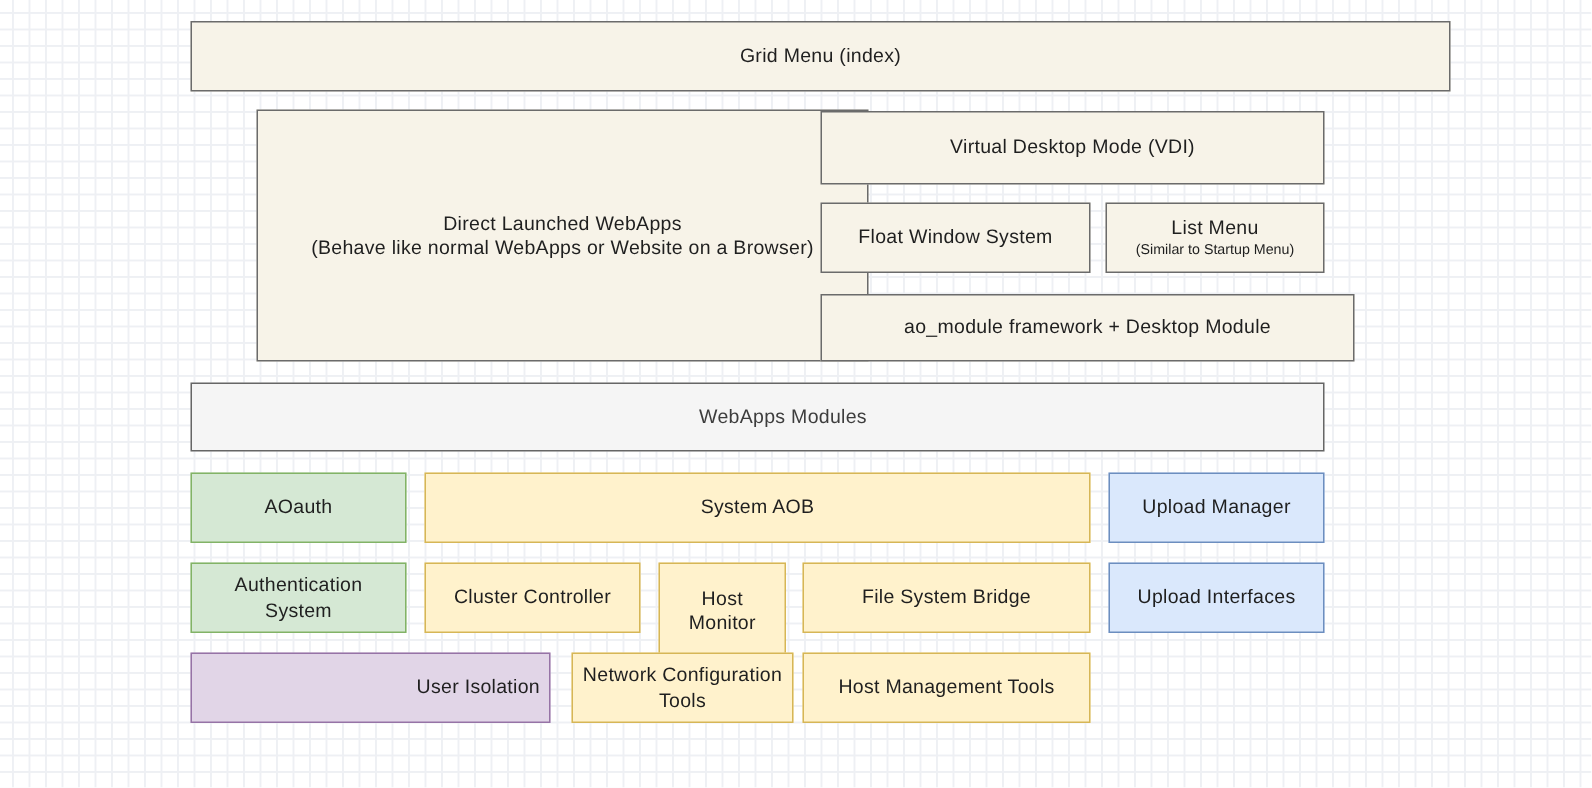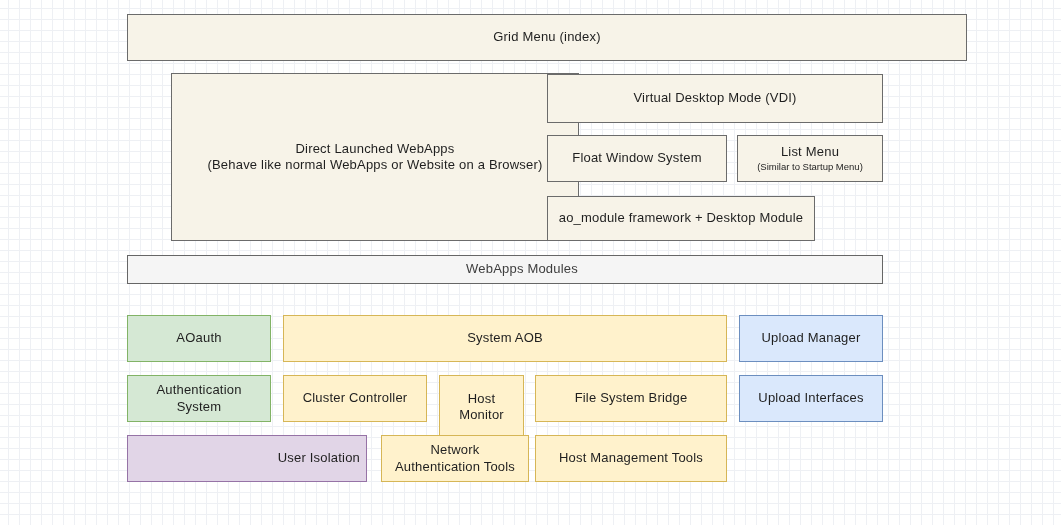--- a/index.html
+++ b/index.html
@@ -42,22 +42,22 @@
     .yellow { background: #fff2cc; border-color: #d6b656; }
     .blue   { background: #dae8fc; border-color: #6c8ebf; }
     .purple { background: #e1d5e7; border-color: #9673a6; }
 
     
     .grid-menu        { left: 127px; top: 14px;  width: 840px; height: 47px; }
     .direct-webapps   { left: 127px; top: 73px;  width: 408px; height: 168px; margin-left: 44px; }
     .vdi              { left: 547px; top: 74px;  width: 336px; height: 49px; }
     .float-window     { left: 547px; top: 135px; width: 180px; height: 47px; }
     .list-menu        { left: 737px; top: 135px; width: 146px; height: 47px; }
-    .ao-module        { left: 547px; top: 196px; width: 268px; height: 45px; }
-    .webapps-modules  { left: 127px; top: 255px; width: 756px; height: 29px; color:#3d3d3d;padding-left:40px; }
+    .ao-module        { left: 547px; top: 196px; width: 356px; height: 45px; }
+    .webapps-modules  { left: 127px; top: 255px; width: 756px; height: 46px; color:#3d3d3d;padding-left:40px; }
     .aoauth           { left: 127px; top: 315px; width: 144px; height: 47px; }
     .system-aob       { left: 283px; top: 315px; width: 444px; height: 47px; }
     .upload-manager   { left: 739px; top: 315px; width: 144px; height: 47px; }
     .auth-system      { left: 127px; top: 375px; width: 144px; height: 47px; }
     .cluster-ctrl     { left: 283px; top: 375px; width: 144px; height: 47px; }
     .host-monitor     { left: 439px; top: 375px; width: 85px;  height: 64px; }
     .fs-bridge        { left: 535px; top: 375px; width: 192px; height: 47px; }
     .upload-ifaces    { left: 739px; top: 375px; width: 144px; height: 47px; }
     .user-isolation   { left: 127px; top: 435px; width: 240px; height: 47px; align-items: flex-end; }
     .network-config   { left: 381px; top: 435px; width: 148px; height: 47px; }
@@ -130,20 +130,20 @@
 
   <div class="node blue upload-ifaces">
     <span>Upload Interfaces</span>
   </div>
 
   <div class="node purple user-isolation">
     <span>User Isolation</span>
   </div>
 
   <div class="node yellow network-config">
-    <span>Network Authentication Tools</span>
+    <span>Network Configuration Tools</span>
   </div>
 
   <div class="node yellow host-mgmt">
     <span>Host Management Tools</span>
   </div>
 
 </div>
 
 </body></html>

